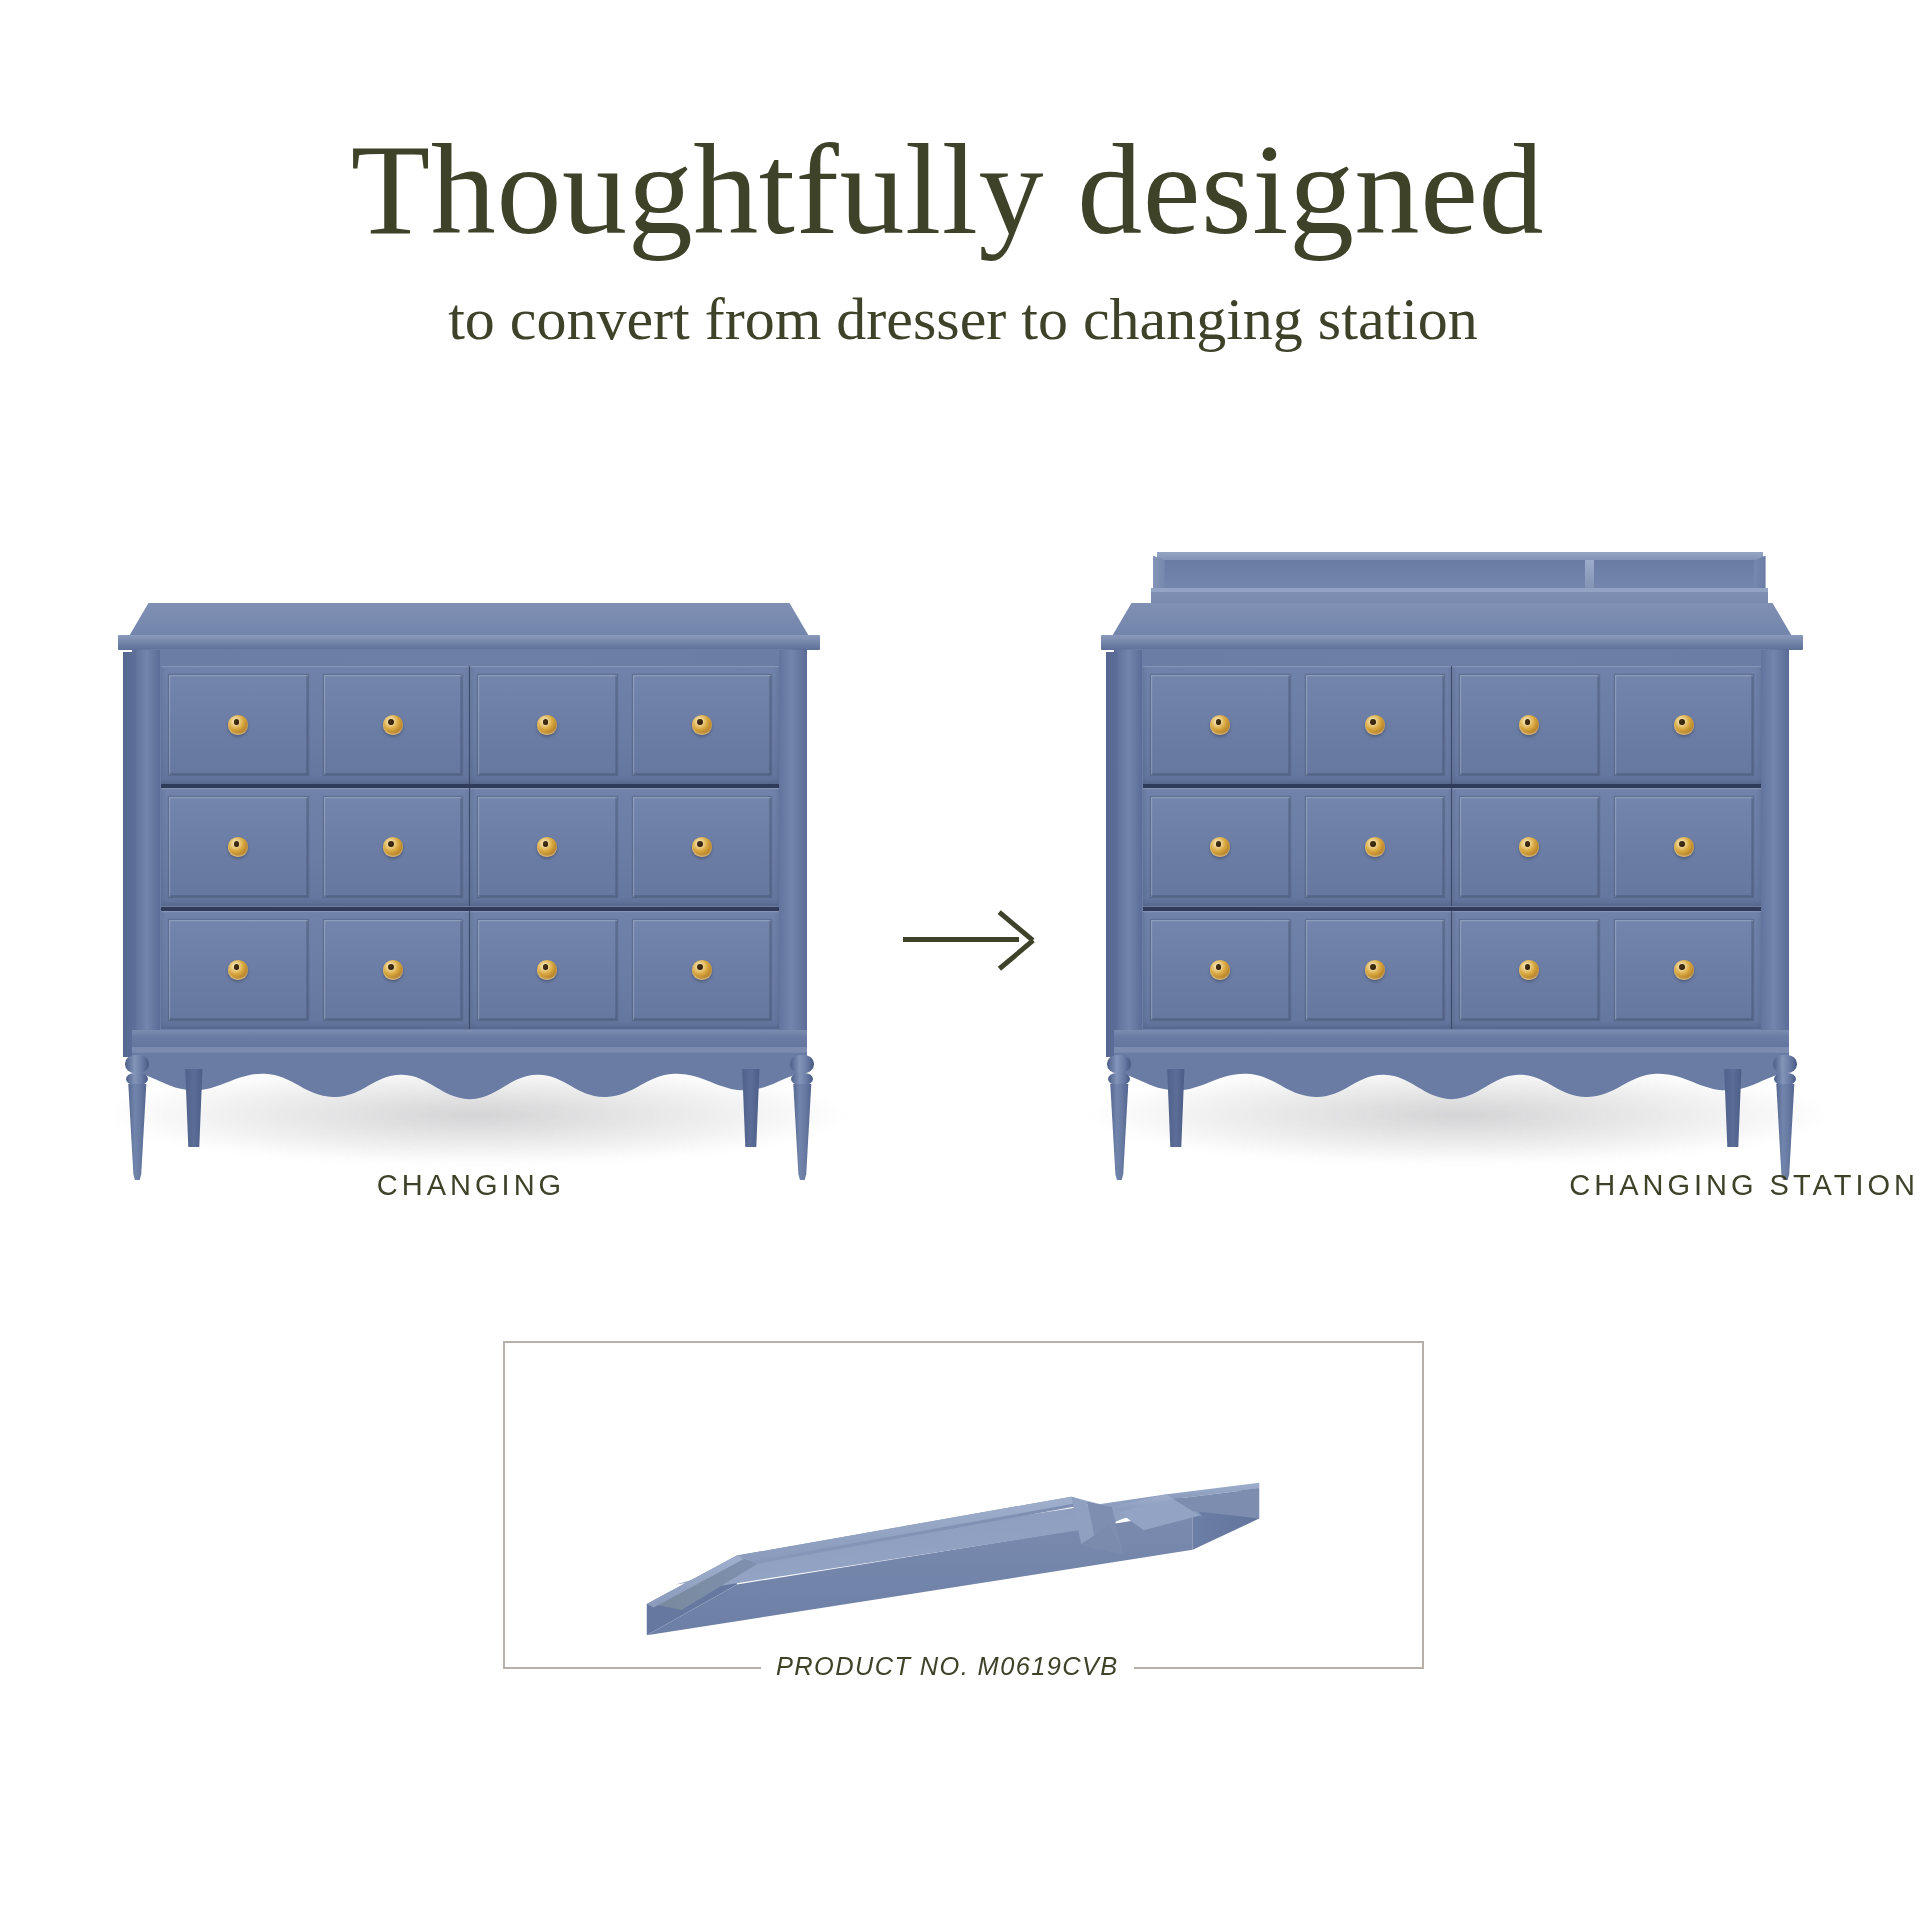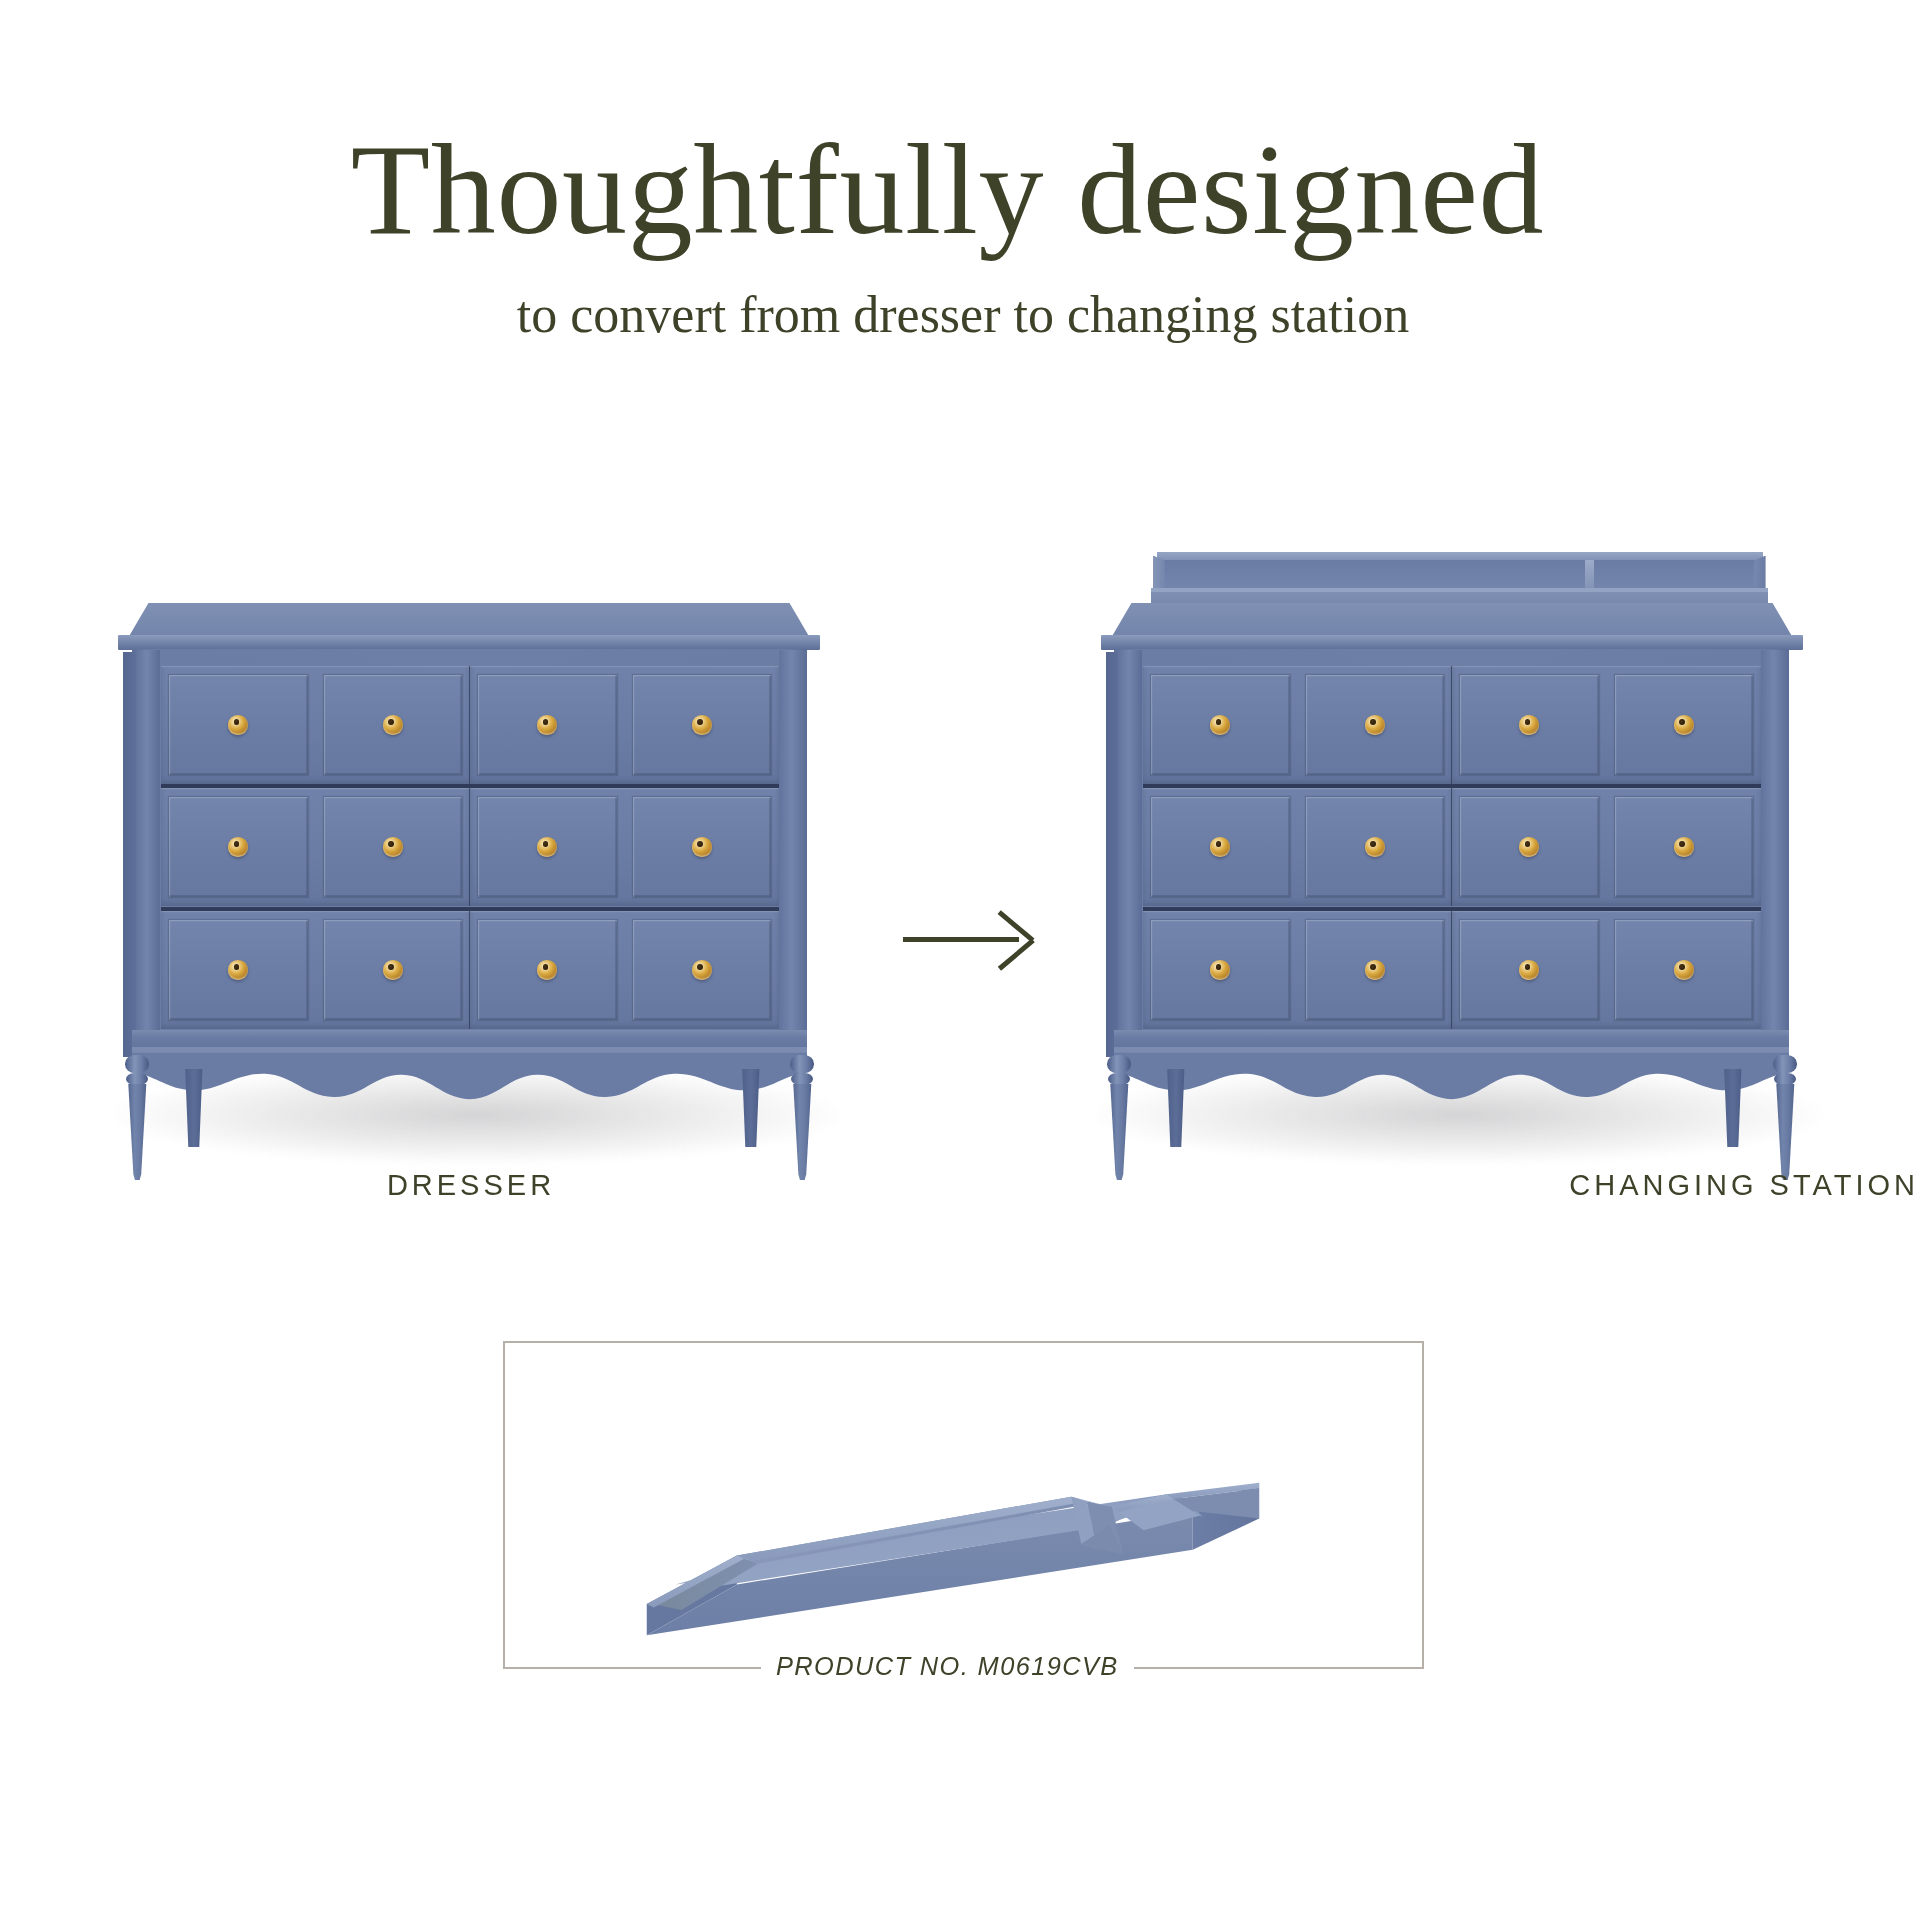--- a/index.html
+++ b/index.html
@@ -31,21 +31,21 @@
     letter-spacing: 0.6px;
     white-space: nowrap;
   }
   .subhead {
     position: absolute;
     left: 0;
     top: 289px;
     width: 1926px;
     text-align: center;
     font-family: "Liberation Serif", serif;
-    font-size: 52px;
+    font-size: 60px;
     line-height: 1.0;
     color: #3d4229;
     letter-spacing: 0px;
     white-space: nowrap;
   }
 
   
   
   .furn { position: absolute; }
 
@@ -347,21 +347,21 @@
       <div class="leg-front" style="left:3.5px; top:31px; width:19.6px; height:96px;
                   clip-path: polygon(4% 0%, 96% 0%, 70% 94%, 62% 100%, 38% 100%, 30% 94%);"></div>
     </div>
     <div style="position:absolute; left:789px; top:1053px; width:26.6px; height:127px;">
       <div class="leg-collar" style="left:1.2px; top:2.3px; width:24px; height:17.3px;"></div>
       <div class="leg-collar" style="left:2.3px; top:19.6px; width:22px; height:12.7px;"></div>
       <div class="leg-front" style="left:3.5px; top:31px; width:19.6px; height:96px;
                   clip-path: polygon(4% 0%, 96% 0%, 70% 94%, 62% 100%, 38% 100%, 30% 94%);"></div>
     </div>
 
-    <div class="caption" style="left:0px; top:1169px; width:942px;">DRESSER</div>
+    <div class="caption" style="left:0px; top:1169px; width:942px;">CHANGING</div>
   </div>
 
   <div class="arrow-wrap" style="left:903px; top:916px; width:127px; height:46px;">
     <div class="arrow-shaft" style="left:0px; top:21px; width:116px; height:4.6px;"></div>
     <div class="arrow-head-u" style="left:86px; top:22px; width:44px; height:4.6px; transform:rotate(-40deg);"></div>
     <div class="arrow-head-l" style="left:86px; top:22px; width:44px; height:4.6px; transform:rotate(40deg);"></div>
   </div>
 
   <div>
 

